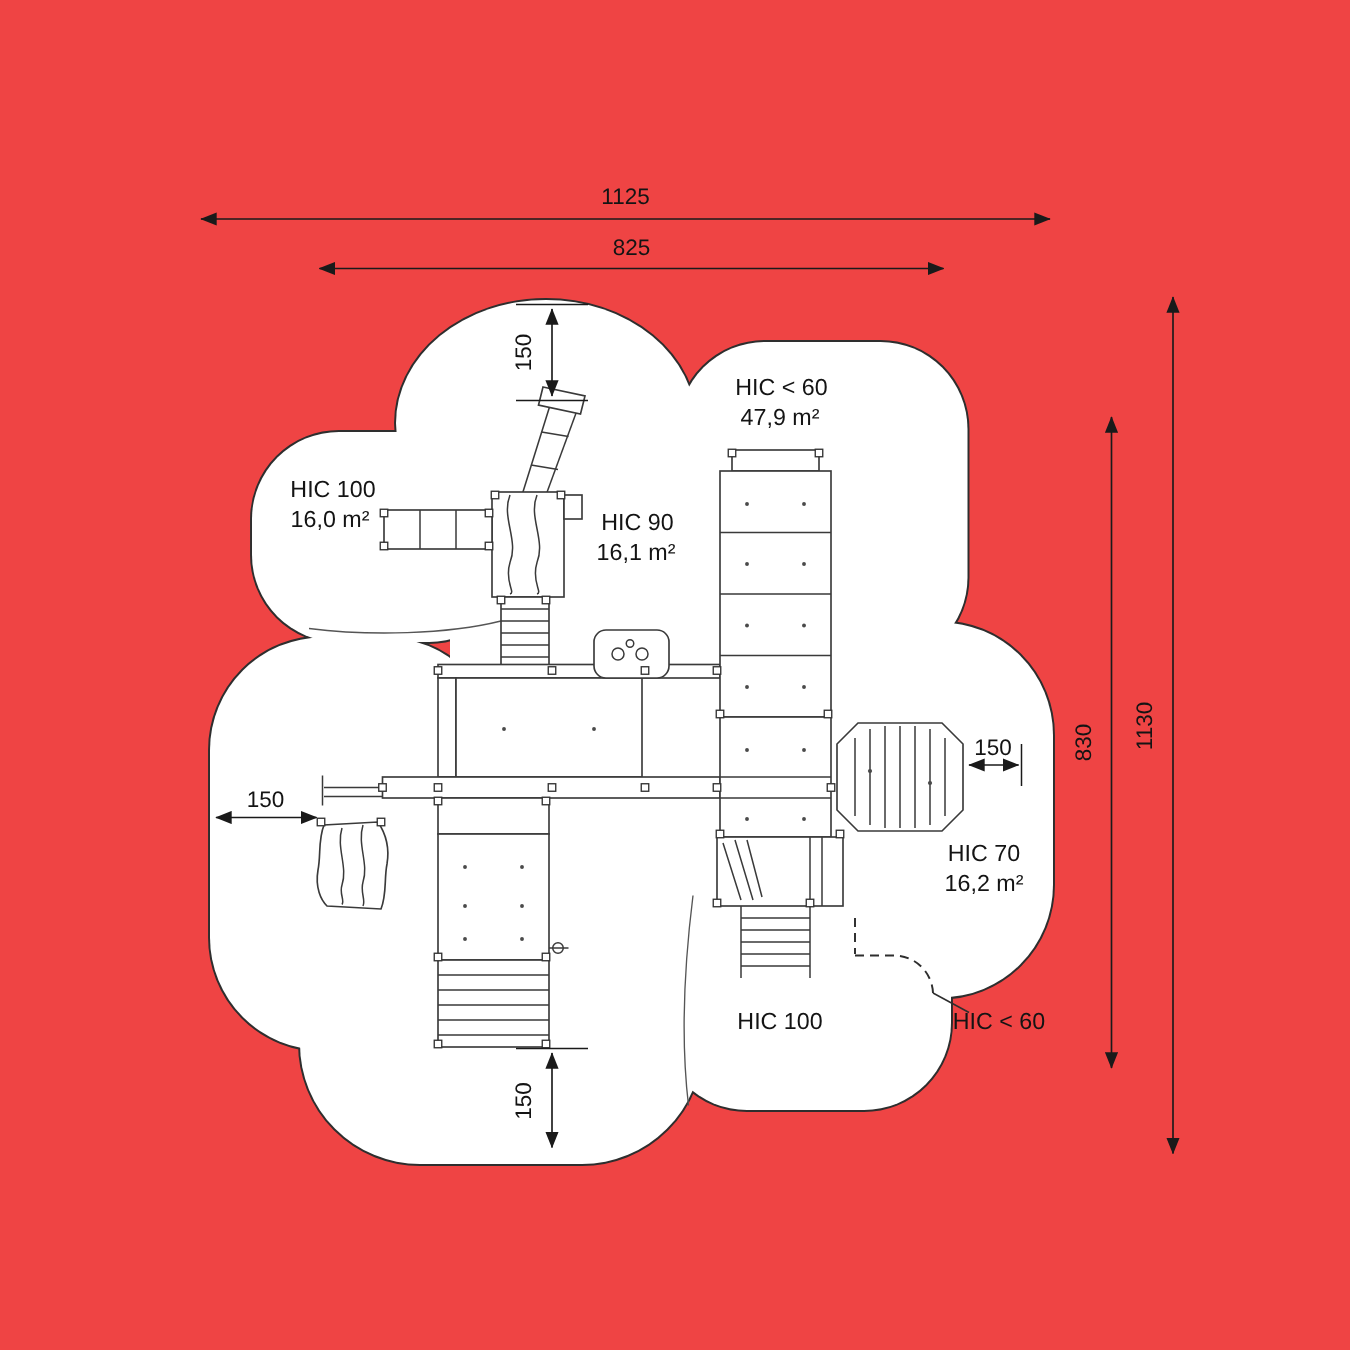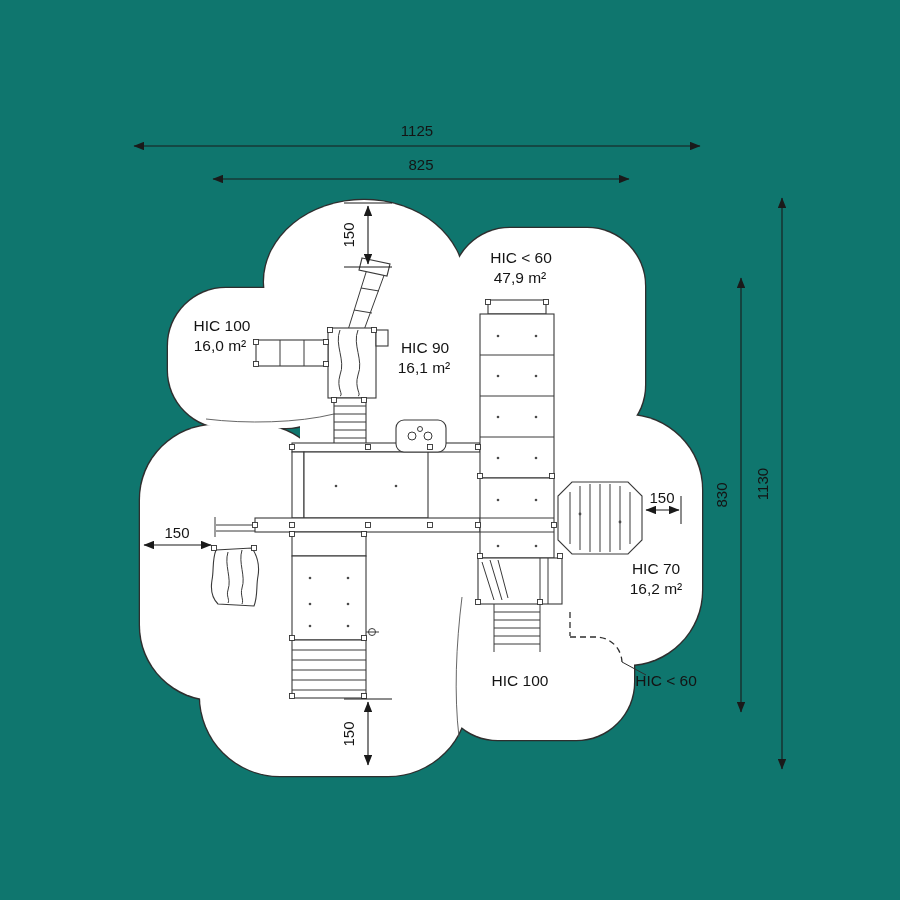--- a/index.html
+++ b/index.html
@@ -1,16 +1,16 @@
 <!DOCTYPE html>
 <html><head>
 <meta charset="utf-8">
 <style>
   html,body{margin:0;padding:0;background:#ffffff;}
-  .stage{width:900px;height:900px;background:#0f766e;position:relative;overflow:hidden;
+  .stage{width:900px;height:900px;background:#ef4444;position:relative;overflow:hidden;
          font-family:"Liberation Sans", sans-serif;}
   svg{display:block;}
   
   .cloud-outline *{fill:#ffffff;stroke:#2e2e2e;stroke-width:2.6;}
   .cloud-fill *{fill:#ffffff;stroke:none;}
   .zoneline{fill:none;stroke:#555555;stroke-width:0.9;}
   .s1{fill:#ffffff;stroke:#3a3a3a;stroke-width:1.1;}
   .sl{stroke:#3a3a3a;stroke-width:1;fill:none;}
   .dim{stroke:#1a1a1a;stroke-width:1.1;fill:none;}
   .dimtick{stroke:#1a1a1a;stroke-width:1;fill:none;}

